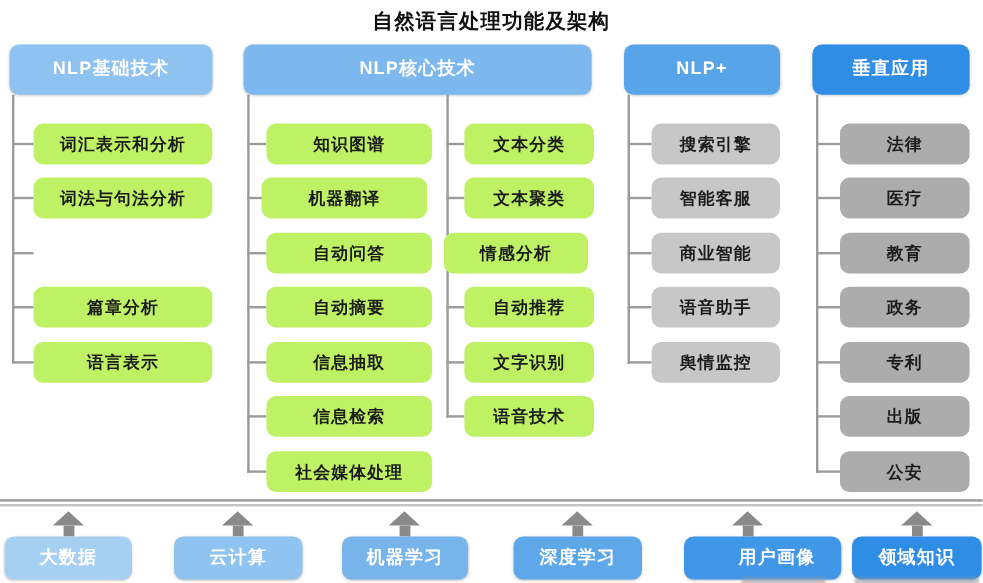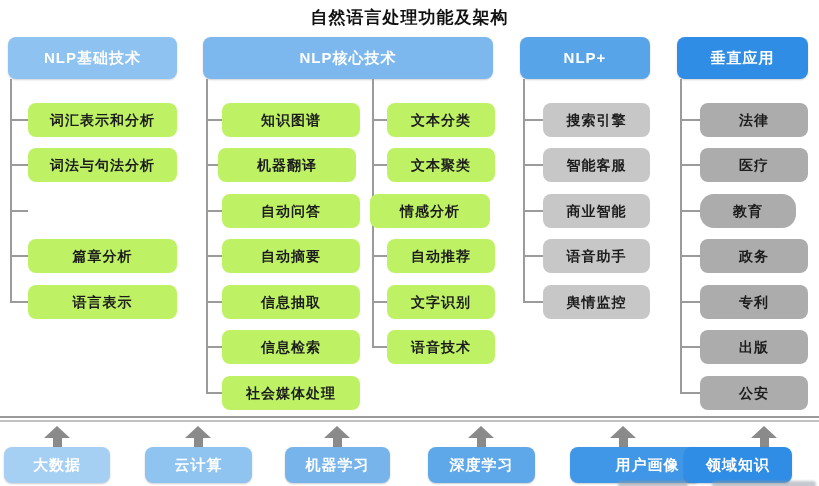--- a/index.html
+++ b/index.html
@@ -113,21 +113,21 @@
   <div class="node g1" style="left:387px;top:330px;width:108px;">语音技术</div>
 
   <div class="node g2" style="left:543px;top:103px;width:107px;">搜索引擎</div>
   <div class="node g2" style="left:543px;top:148px;width:107px;">智能客服</div>
   <div class="node g2" style="left:543px;top:194px;width:107px;">商业智能</div>
   <div class="node g2" style="left:543px;top:239px;width:107px;">语音助手</div>
   <div class="node g2" style="left:543px;top:285px;width:107px;">舆情监控</div>
 
   <div class="node g3" style="left:700px;top:103px;width:108px;">法律</div>
   <div class="node g3" style="left:700px;top:148px;width:108px;">医疗</div>
-  <div class="node g3" style="left:700px;top:194px;width:96px;border-radius:14px;">教育</div>
+  <div class="node g3" style="left:700px;top:194px;width:108px;">教育</div>
   <div class="node g3" style="left:700px;top:239px;width:108px;">政务</div>
   <div class="node g3" style="left:700px;top:285px;width:108px;">专利</div>
   <div class="node g3" style="left:700px;top:330px;width:108px;">出版</div>
   <div class="node g3" style="left:700px;top:376px;width:108px;">公安</div>
 
   <div class="sep1"></div>
   <div class="sep2"></div>
 
   <div class="arrow" style="left:44px;">
       <div class="head"></div>
@@ -152,18 +152,18 @@
   <div class="arrow" style="left:751px;">
       <div class="head"></div>
       <div class="stem"></div>
     </div>
 
   <div class="base b0" style="left:4px;width:106px;">大数据</div>
   <div class="base b1" style="left:145px;width:107px;">云计算</div>
   <div class="base b2" style="left:285px;width:105px;">机器学习</div>
   <div class="base b3" style="left:428px;width:107px;">深度学习</div>
   <div class="base b4" style="left:570px;width:107px;">用户画像</div>
-  <div class="base b5" style="left:684px;width:108px;">领域知识</div>
+  <div class="base b5" style="left:710px;width:108px;">领域知识</div>
 
   <div class="wm" style="left:618px;top:481px;width:70px;"></div>
   <div class="wm" style="left:712px;top:481px;width:104px;"></div>
 
 </div>
 
 </body></html>

